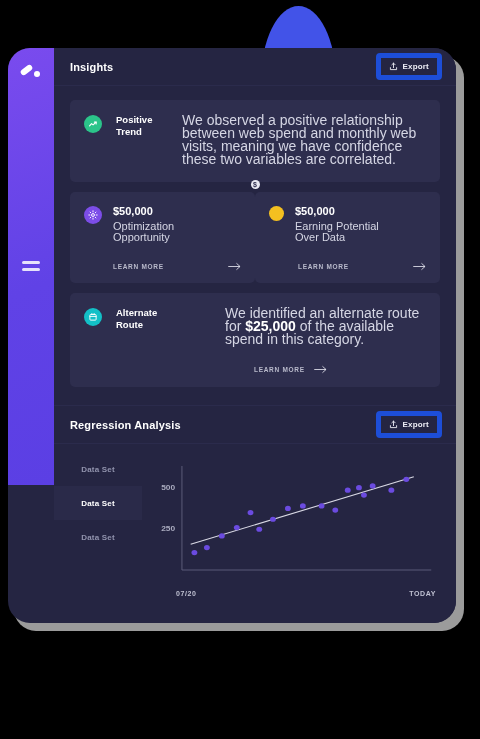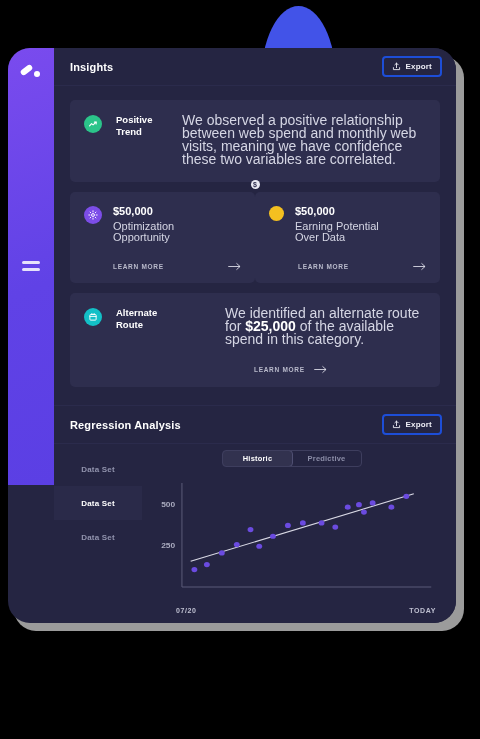--- a/index.html
+++ b/index.html
@@ -85,21 +85,21 @@
     height: 38px;
     display: flex; align-items: center; justify-content: space-between;
     padding: 0 14px 0 16px;
     border-bottom: 1px solid #2B2B4C;
   }
   .panel-title {
     color: #FFFFFF; font-size: 11px; font-weight: bold; letter-spacing: .15px;
   }
   .export-btn {
     display: flex; align-items: flex-start; gap: 4px;
-    border: 2px solid #1d4ed8;
+    border: 5px solid #1d4ed8;
     border-radius: 4px;
     padding: 4px 8px;
     color: #EDEDF5; font-size: 8px; font-weight: bold; letter-spacing: .2px;
     background: transparent;
   }
   .export-btn svg { width: 9px; height: 9px; display:block; }
 
   
   .insights-body { padding: 14px 16px 18px 16px; }
   .card {
@@ -363,24 +363,20 @@
 
         <div class="reg-body">
 
           <nav class="dataset-list">
             <div class="dataset-item">Data Set</div>
             <div class="dataset-item active">Data Set</div>
             <div class="dataset-item">Data Set</div>
           </nav>
 
           <div class="chart-col">
-            <div class="toggle">
-              <div class="toggle-opt active">Historic</div>
-              <div class="toggle-opt">Predictive</div>
-            </div>
 
             <div class="chart-wrap">
               <svg id="chart-svg" viewBox="0 0 260 128" preserveAspectRatio="none">
                   <line x1="32" y1="6" x2="32" y2="110" stroke="#5A5A78" stroke-width="0.9"></line>
                   <line x1="32" y1="110" x2="254" y2="110" stroke="#5A5A78" stroke-width="0.9"></line>
                   <text x="26" y="29.799999999999997" fill="#A9AABE" font-size="7.5" font-weight="bold" text-anchor="end" font-family="&quot;Liberation Sans&quot;, sans-serif">500</text>
                   <text x="26" y="71.4" fill="#A9AABE" font-size="7.5" font-weight="bold" text-anchor="end" font-family="&quot;Liberation Sans&quot;, sans-serif">250</text>
                   <line x1="39.769999999999996" y1="84.208" x2="238.46" y2="16.816000000000003" stroke="#D8D8E4" stroke-width="1.1"></line>
                   <circle cx="43.1" cy="92.52799999999999" r="2.6" fill="#6B4BE0"></circle>
                   <circle cx="54.2" cy="87.536" r="2.6" fill="#6B4BE0"></circle>

